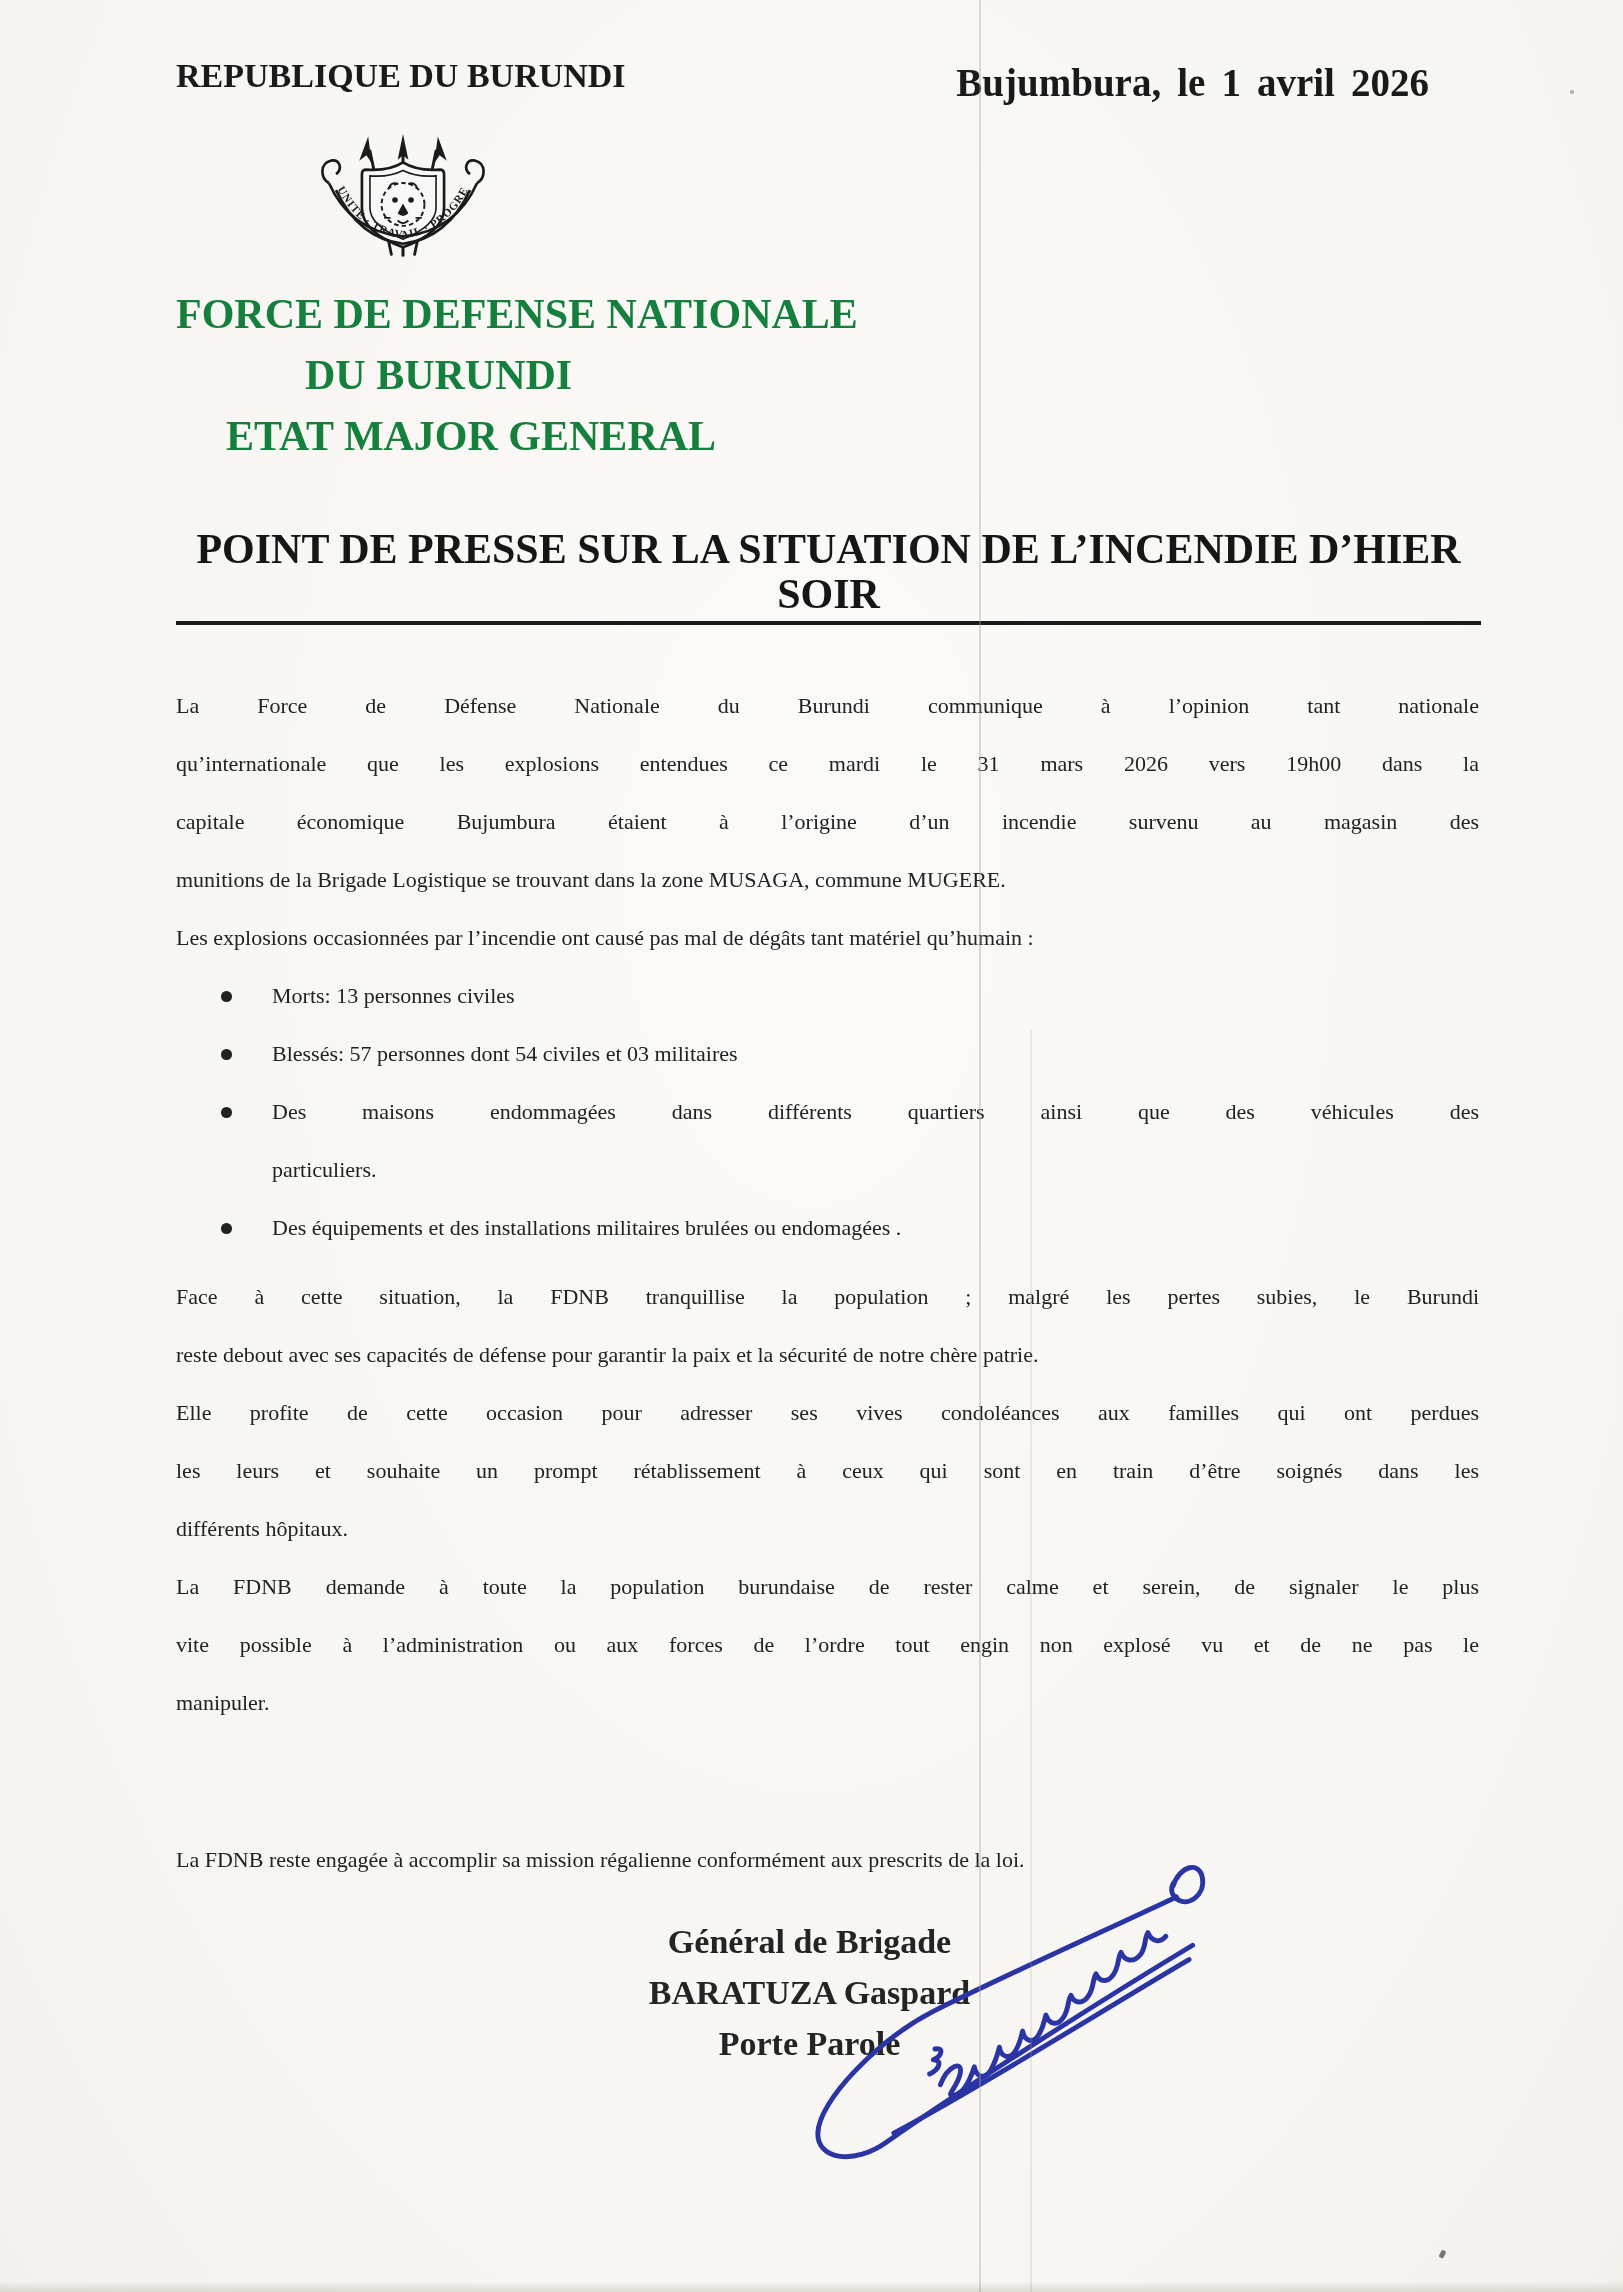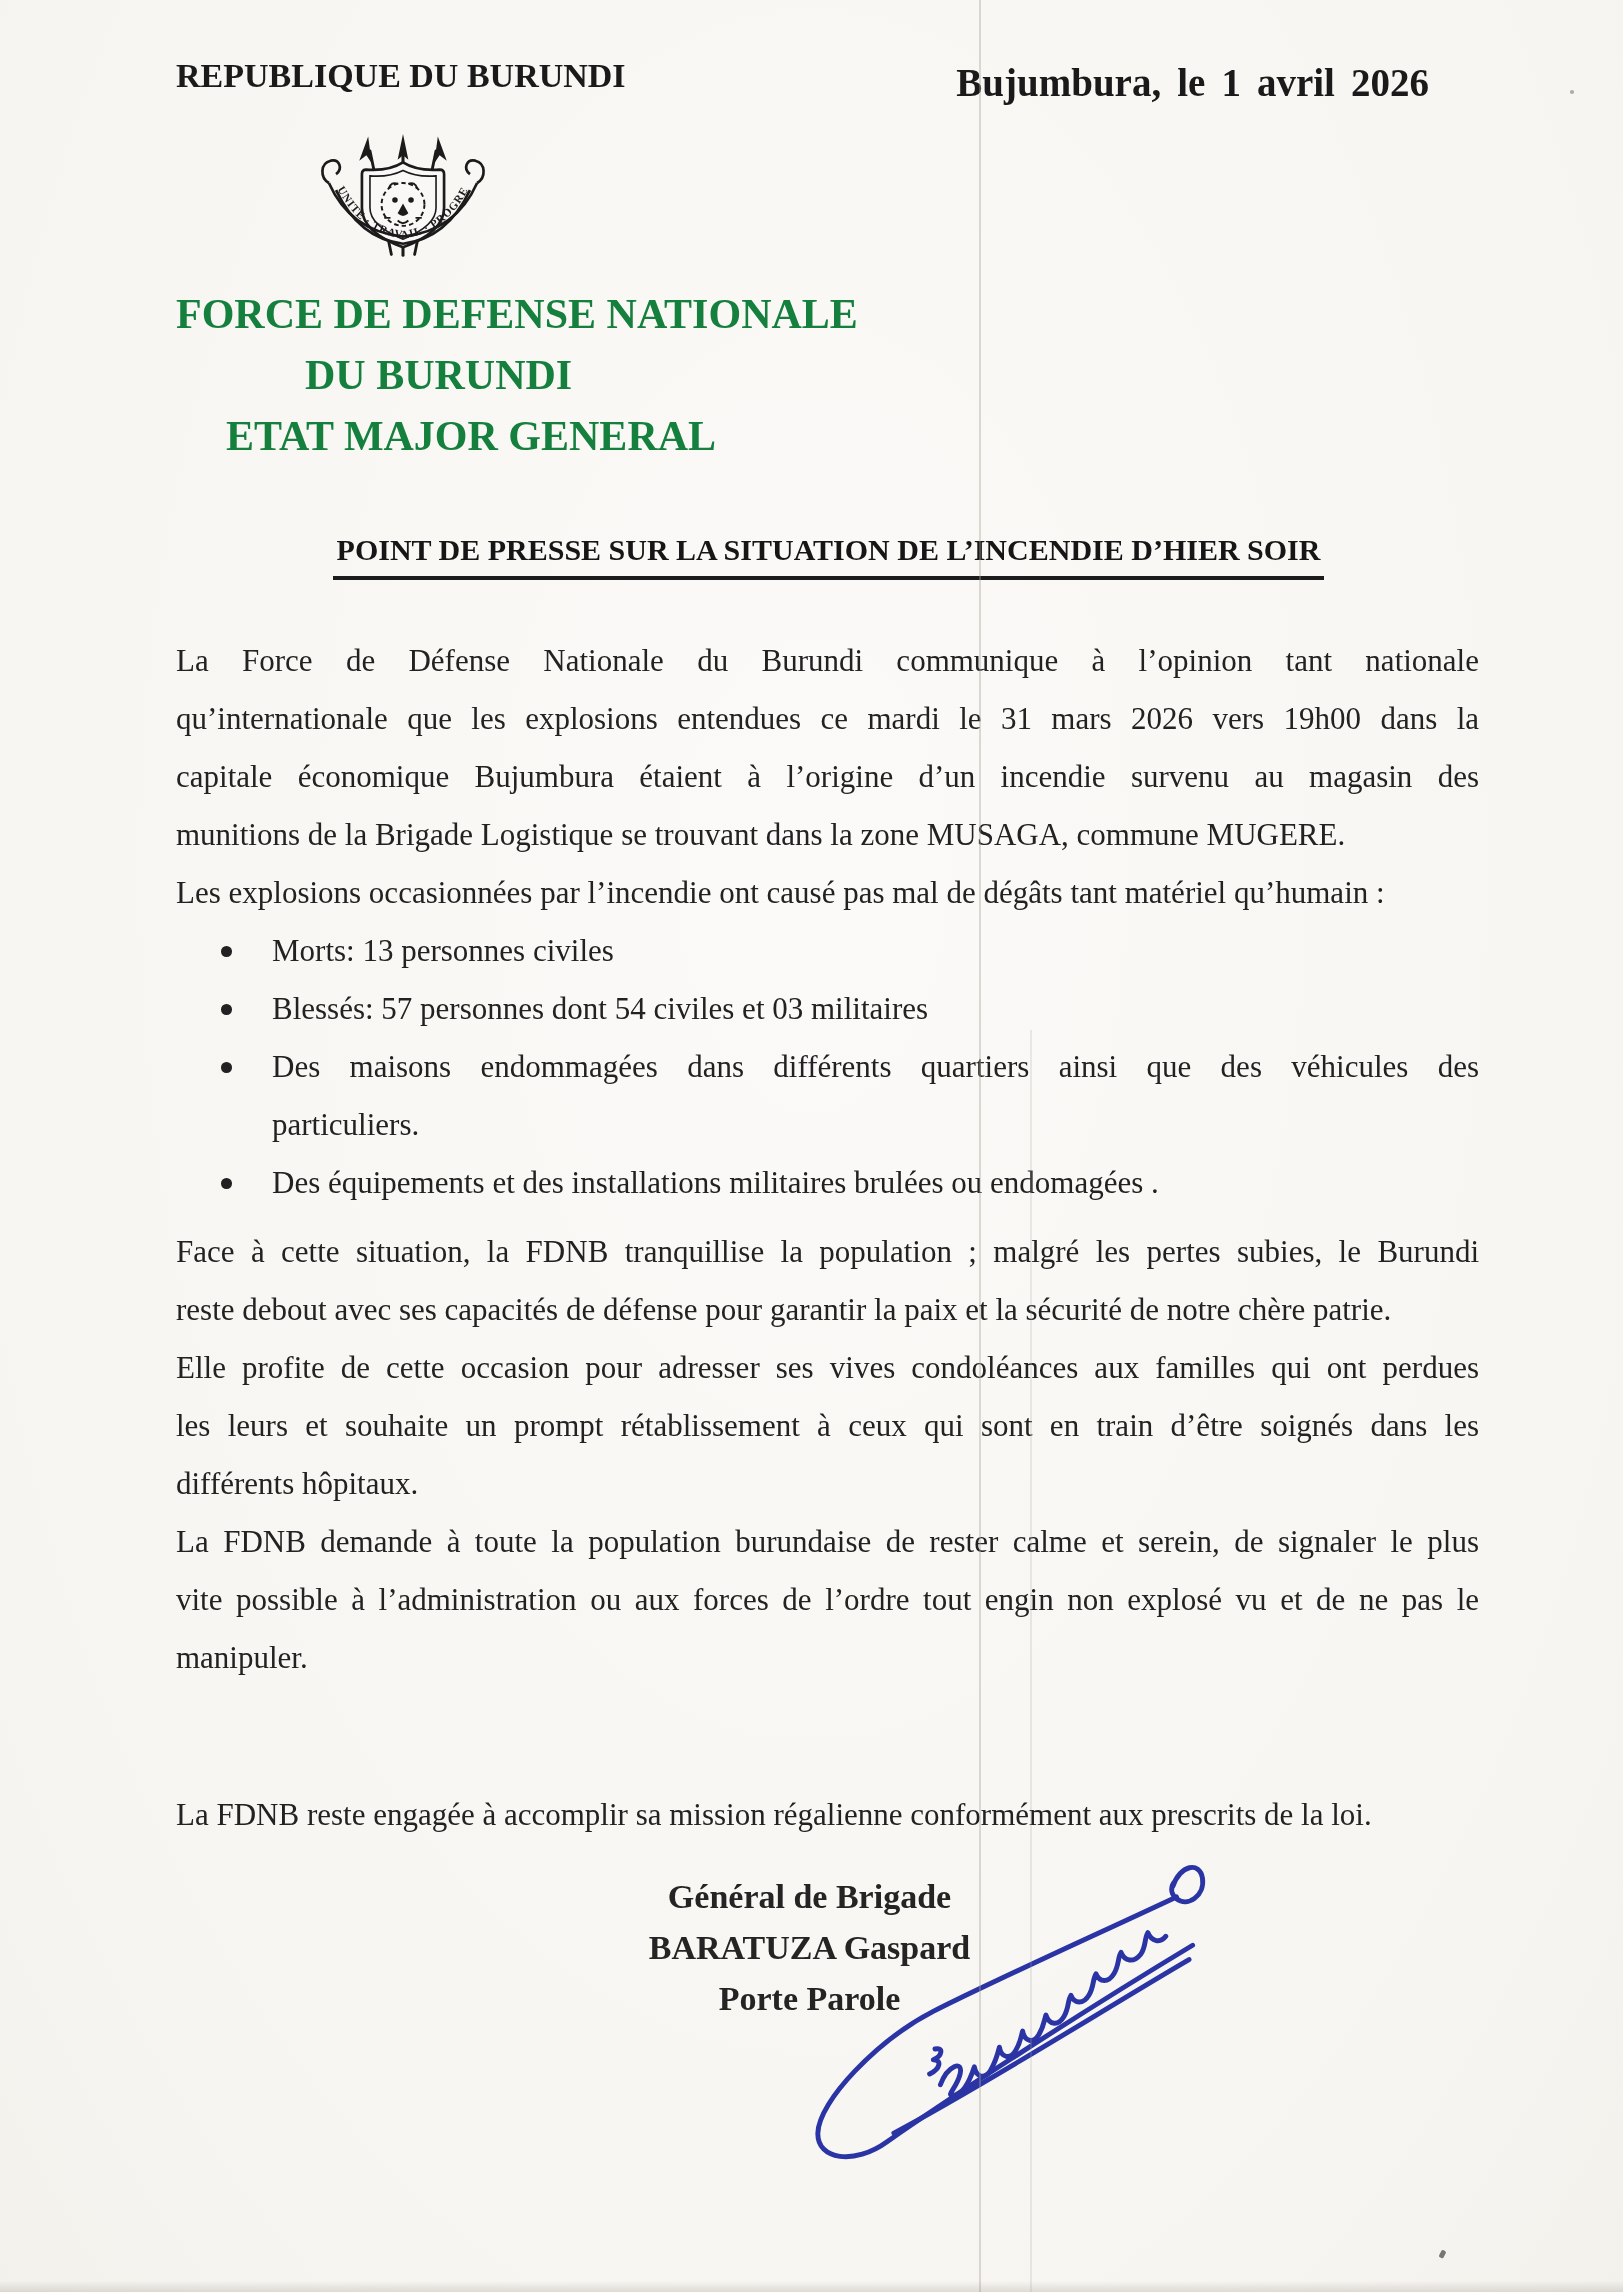--- a/index.html
+++ b/index.html
@@ -23,26 +23,26 @@
 
   
   .org { margin-top:21.5px; font-weight:bold; font-size:42px; color:#15803d; }
   .org-l1 { line-height:61px; }
   .org-l2 { line-height:61px; margin-left:129px; }
   .org-l3 { line-height:61px; margin-left:50px; }
 
   
   .title-wrap { margin-top:60px; text-align:center; }
   .doc-title {
-    display:inline-block; font-size:30px; font-weight:bold; line-height:45px;
+    display:inline-block; font-size:42px; font-weight:bold; line-height:45px;
     color:#161616; border-bottom:4.5px solid #1c1c1c; padding:0 3.6px 4.5px 3.6px;
   }
 
   
-  .body-text { margin-top:52px; font-size:31px; line-height:58px; color:#222; width:1303px; }
+  .body-text { margin-top:52px; font-size:22px; line-height:58px; color:#222; width:1303px; }
   .para { margin:0; }
   .jline { text-align:justify; text-align-last:auto; }
   .jline:not(:last-child) { text-align-last:justify; }
   .gap-lg { margin-top:99px; }
   .gap-sm { margin-top:10.7px; }
 
   ul.blist { list-style:none; margin:0; padding:0; }
   ul.blist li { display:flex; }
   .bdot-cell { flex:0 0 96px; padding-left:45px; box-sizing:border-box; }
   .bdot { display:block; width:10.7px; height:10.7px; border-radius:50%; background:#222; margin-top:24px; }

